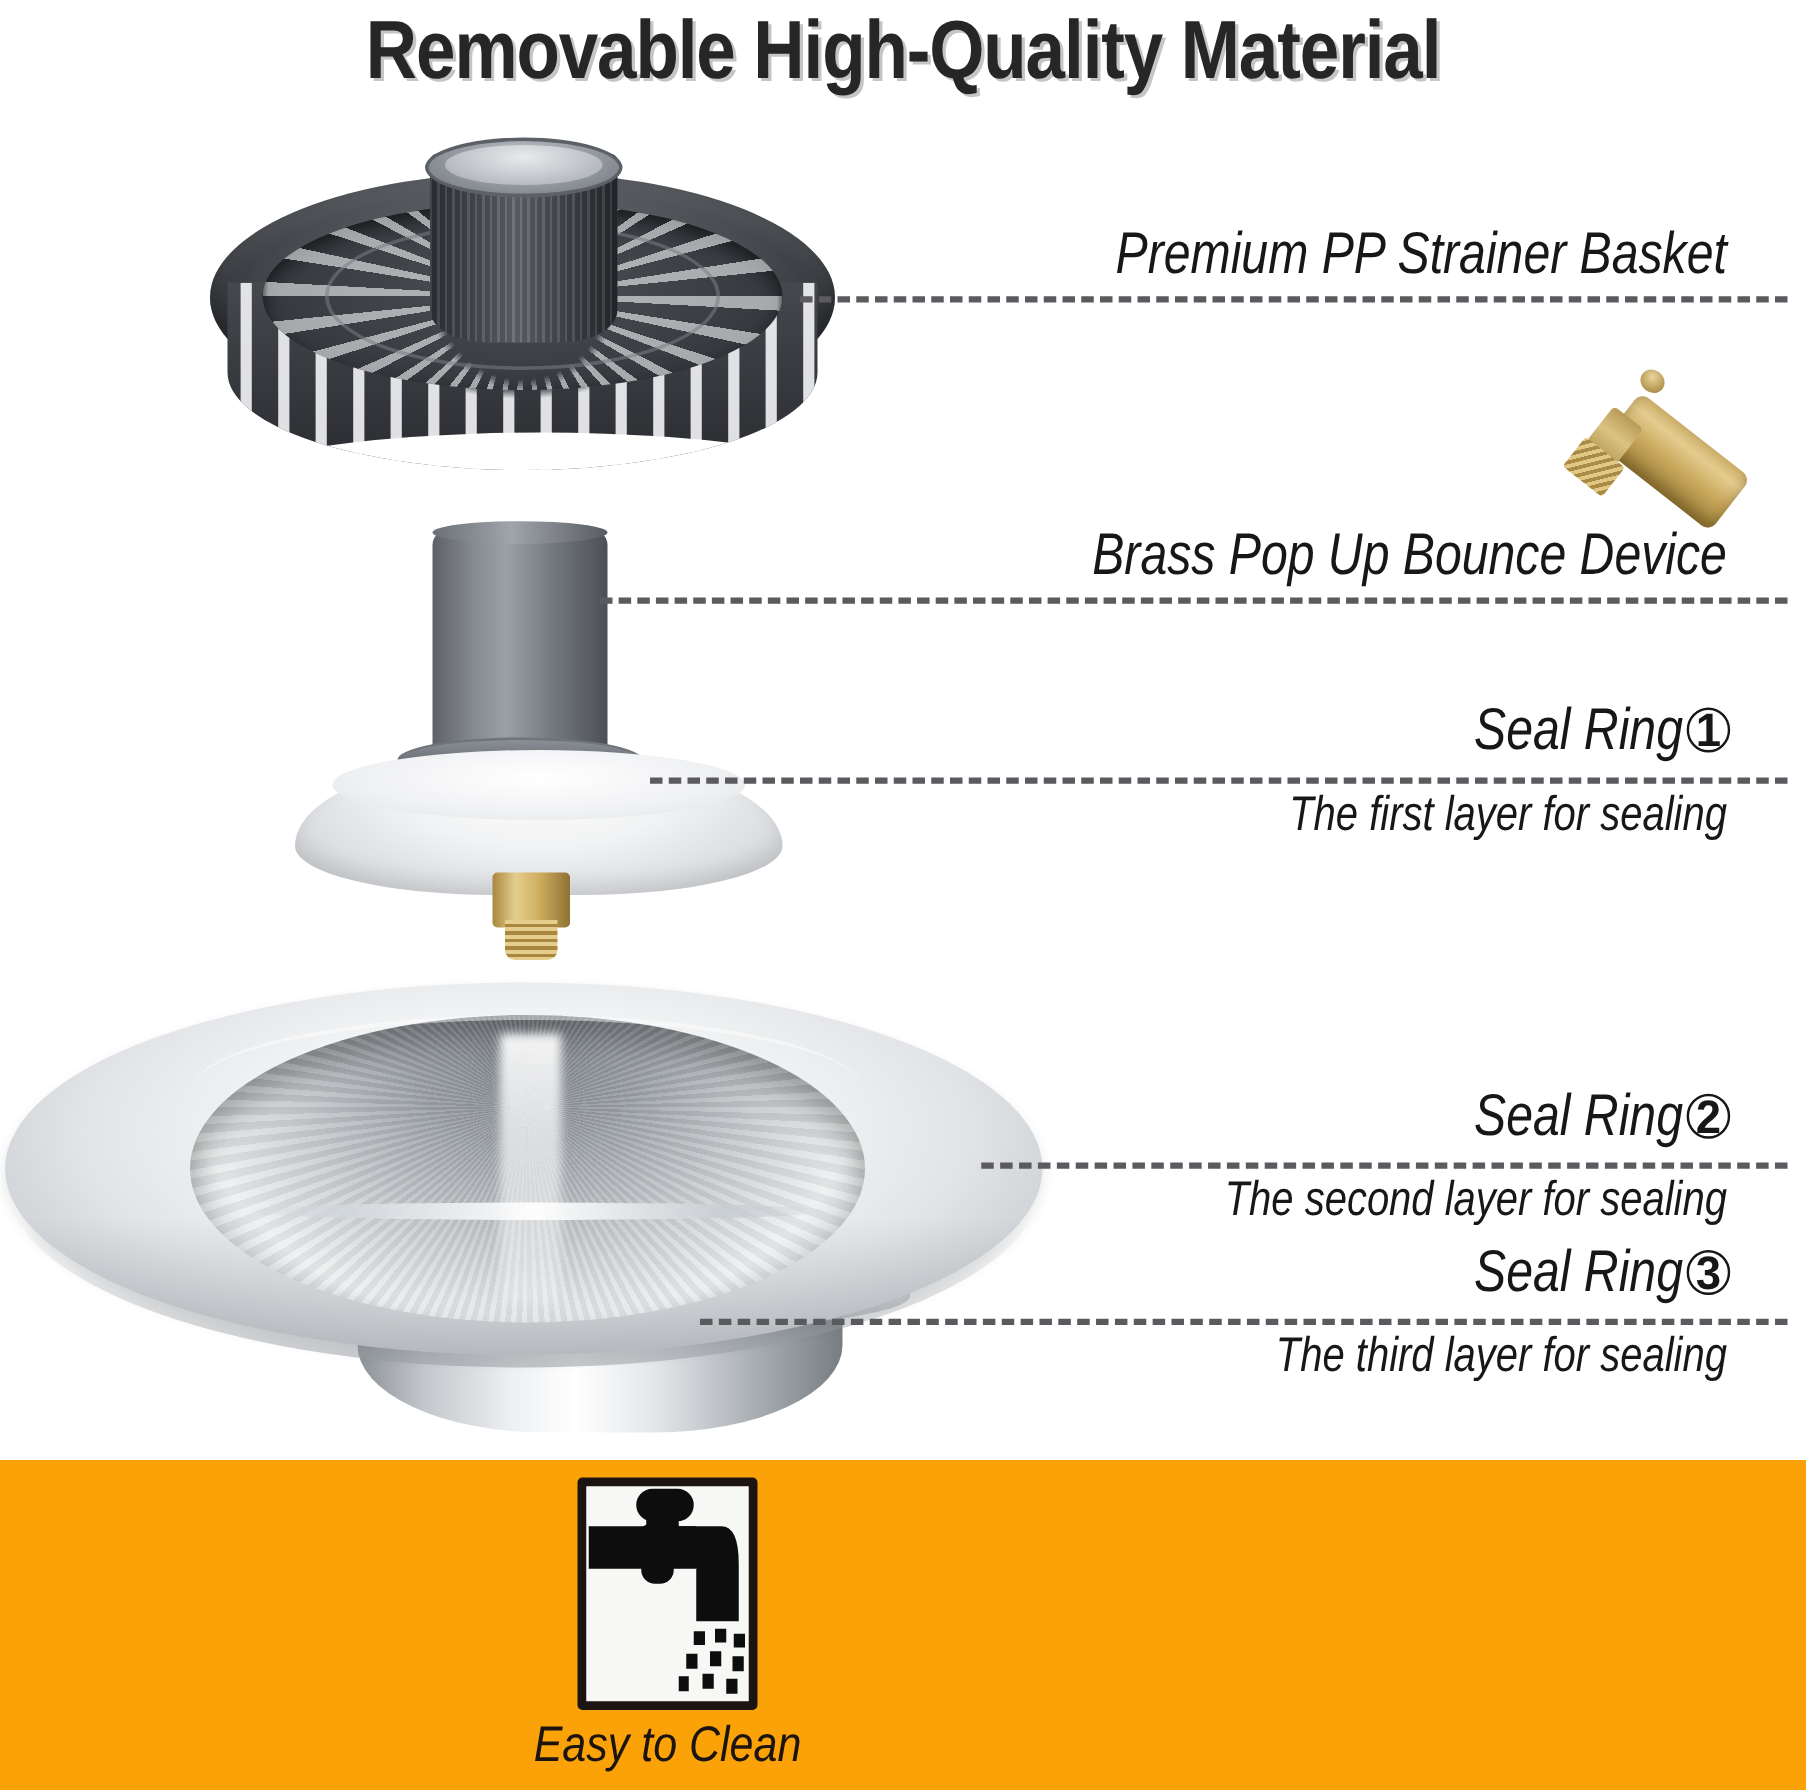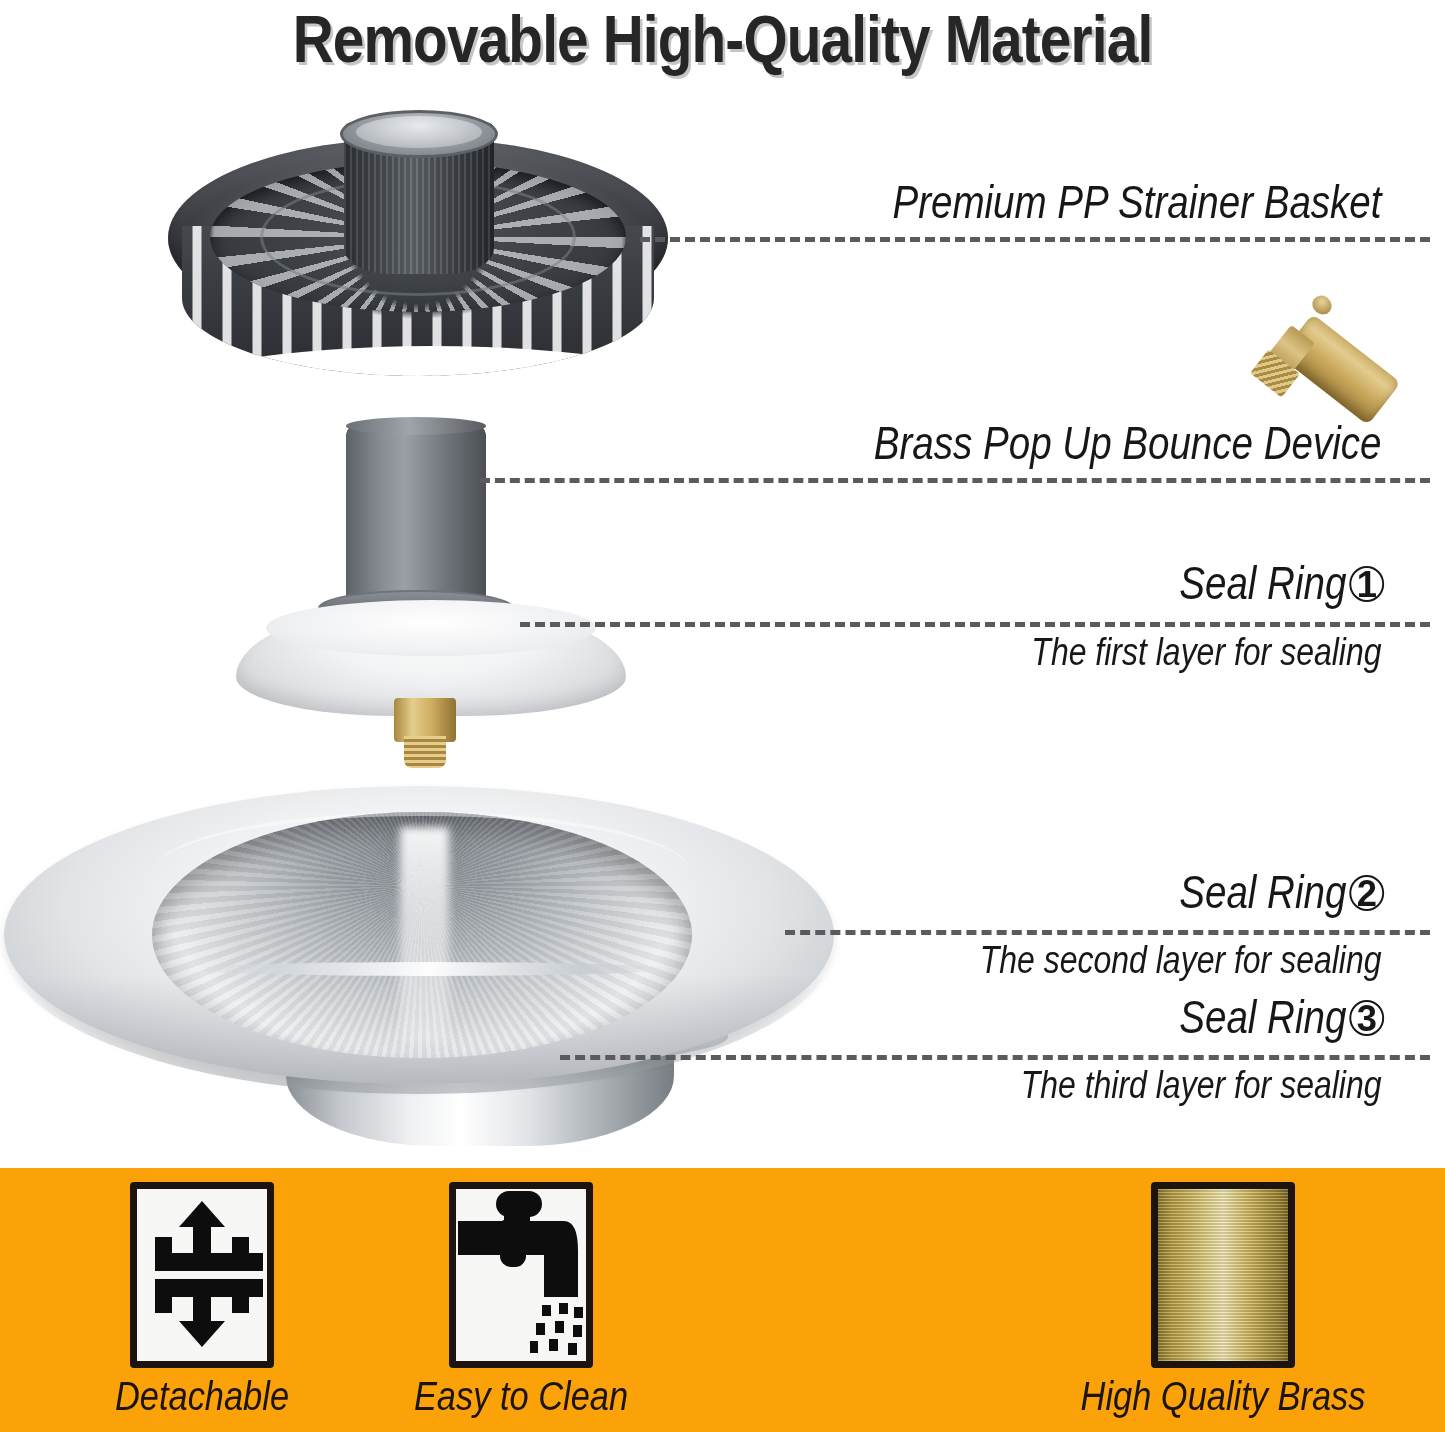--- a/index.html
+++ b/index.html
@@ -588,39 +588,22 @@
 
   <div class="callout callout-main" style="left:790px; top:991px; width:650px; text-align:right;">
     <span>Seal Ring</span><span class="circnum">3</span>
   </div>
   <div class="callout callout-sub" style="left:790px; top:1063px; width:650px; text-align:right;">
     <span>The third layer for sealing</span>
   </div>
 
   <div id="feature-bar">
 
-    <div class="feature" style="left:22px;">
-      <div class="feature-icon-box">
-        <div class="ico-detach">
-          <div class="arrow-up"></div>
-          <div class="shaft-up"></div>
-          <div class="tab-tl"></div>
-          <div class="tab-tr"></div>
-          <div class="bar-top"></div>
-          <div class="bar-bot"></div>
-          <div class="tab-bl"></div>
-          <div class="tab-br"></div>
-          <div class="shaft-dn"></div>
-          <div class="arrow-dn"></div>
-        </div>
-      </div>
-      <div class="feature-label">Detachable</div>
-    </div>
-
-    <div class="feature" style="left:341px;">
+
+    <div class="feature" style="left:354px;">
       <div class="feature-icon-box">
         <svg width="130" height="172" viewBox="0 0 130 172">
           <rect x="40" y="2" width="46" height="26" rx="13" fill="#0d0d0d"></rect>
           <rect x="48" y="20" width="26" height="22" fill="#0d0d0d"></rect>
           <rect x="2" y="32" width="86" height="34" fill="#0d0d0d"></rect>
           <circle cx="56" cy="48" r="19" fill="#0d0d0d"></circle>
           <rect x="44" y="52" width="26" height="26" rx="11" fill="#0d0d0d"></rect>
           <path d="M 74 32 L 108 32 Q 122 32 122 62 L 122 108 L 88 108 L 88 66 Q 88 60 78 60 L 74 60 Z" fill="#0d0d0d"></path>
           <g fill="#0d0d0d">
             <rect x="86" y="116" width="9" height="11"></rect>
@@ -632,22 +615,16 @@
             <rect x="74" y="152" width="8" height="12"></rect>
             <rect x="93" y="150" width="9" height="12"></rect>
             <rect x="112" y="154" width="9" height="12"></rect>
           </g>
         </svg>
       </div>
       <div class="feature-label">Easy to Clean</div>
     </div>
 
 
-    <div class="feature" style="left:1043px;">
-      <div class="feature-icon-box">
-        <div class="swatch-brass"></div>
-      </div>
-      <div class="feature-label">High Quality Brass</div>
-    </div>
 
   </div>
 
 </div>
 
 </body></html>

